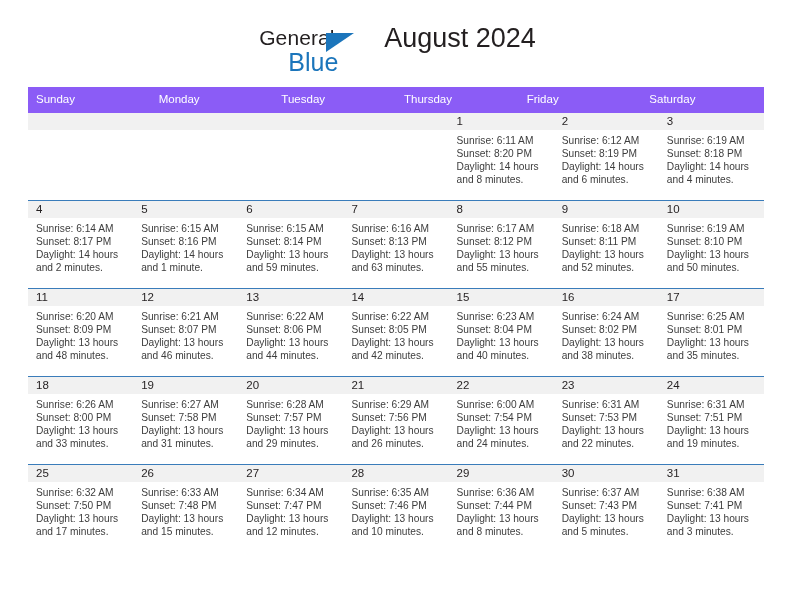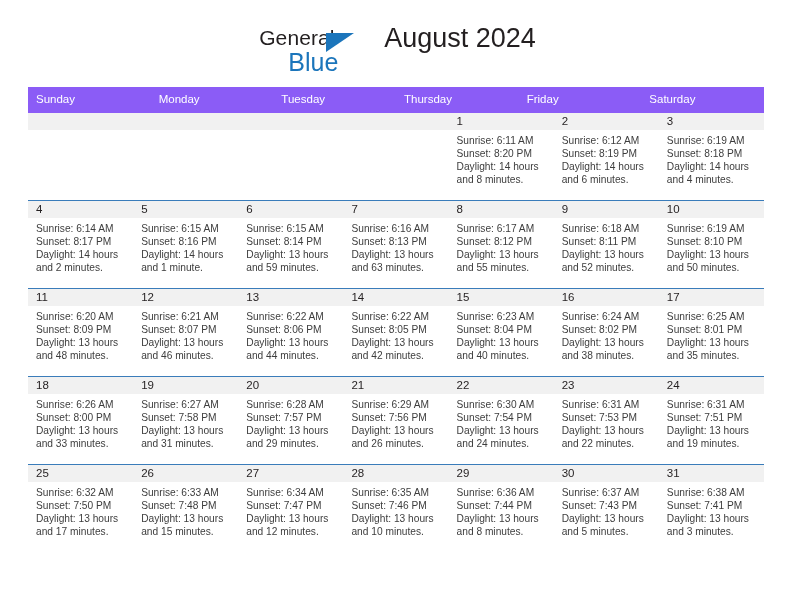--- a/index.html
+++ b/index.html
@@ -297,21 +297,21 @@
             <div class="lines">
               <div>Sunrise: 6:29 AM</div>
               <div>Sunset: 7:56 PM</div>
               <div>Daylight: 13 hours</div>
               <div>and 26 minutes.</div>
             </div>
           </div>
           <div class="daycell">
             <div class="daynum-strip">22</div>
             <div class="lines">
-              <div>Sunrise: 6:30 AM</div>
+              <div>Sunrise: 6:00 AM</div>
               <div>Sunset: 7:54 PM</div>
               <div>Daylight: 13 hours</div>
               <div>and 24 minutes.</div>
             </div>
           </div>
           <div class="daycell">
             <div class="daynum-strip">23</div>
             <div class="lines">
               <div>Sunrise: 6:31 AM</div>
               <div>Sunset: 7:53 PM</div>

